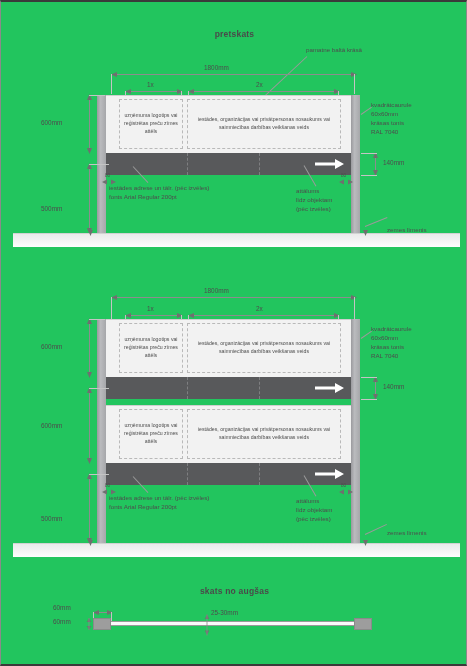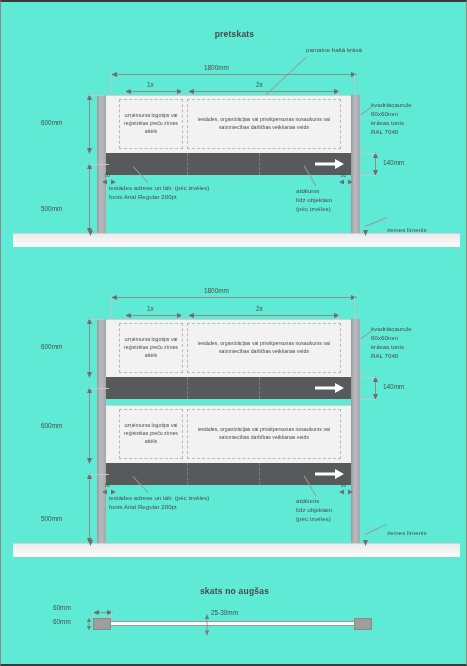--- a/index.html
+++ b/index.html
@@ -1,19 +1,19 @@
 <!DOCTYPE html>
 <html><head>
 <meta charset="utf-8">
 <style>
   html,body{margin:0;padding:0;background:#fff;}
   body{width:467px;height:666px;font-family:"Liberation Sans",sans-serif;color:#404040;}
   #page{position:relative;width:467px;height:666px;box-sizing:border-box;
         border:1px solid #8a8a8a;border-top:2px solid #3a3a3a;border-bottom:2px solid #3a3a3a;
-        background:#5eead4;overflow:hidden;text-decoration:underline;}
+        background:#22c55e;overflow:hidden;text-decoration:underline;}
   .view{position:absolute;left:0;width:467px;}
   .v-title{position:absolute;width:100%;text-align:center;font-size:8.5px;font-weight:bold;color:#4a4a4a;letter-spacing:.2px;}
   
   .ground{position:absolute;height:14px;left:12px;right:8px;
           background:linear-gradient(to bottom,#e9e9e9 0%,#f2f2f2 45%,#fdfdfd 100%);}
   .ground-line{position:absolute;height:1px;left:12px;right:8px;background:#d2d2d2;}
   
   .post{position:absolute;width:9px;background:linear-gradient(to right,#9a9a9e 0%,#babbbe 40%,#a6a7aa 100%);}
   .panel{position:absolute;background:#f2f2f2;border-top:1px solid #cfcfcf;border-bottom:1px solid #cfcfcf;}
   .band{position:absolute;background:#58595b;}

